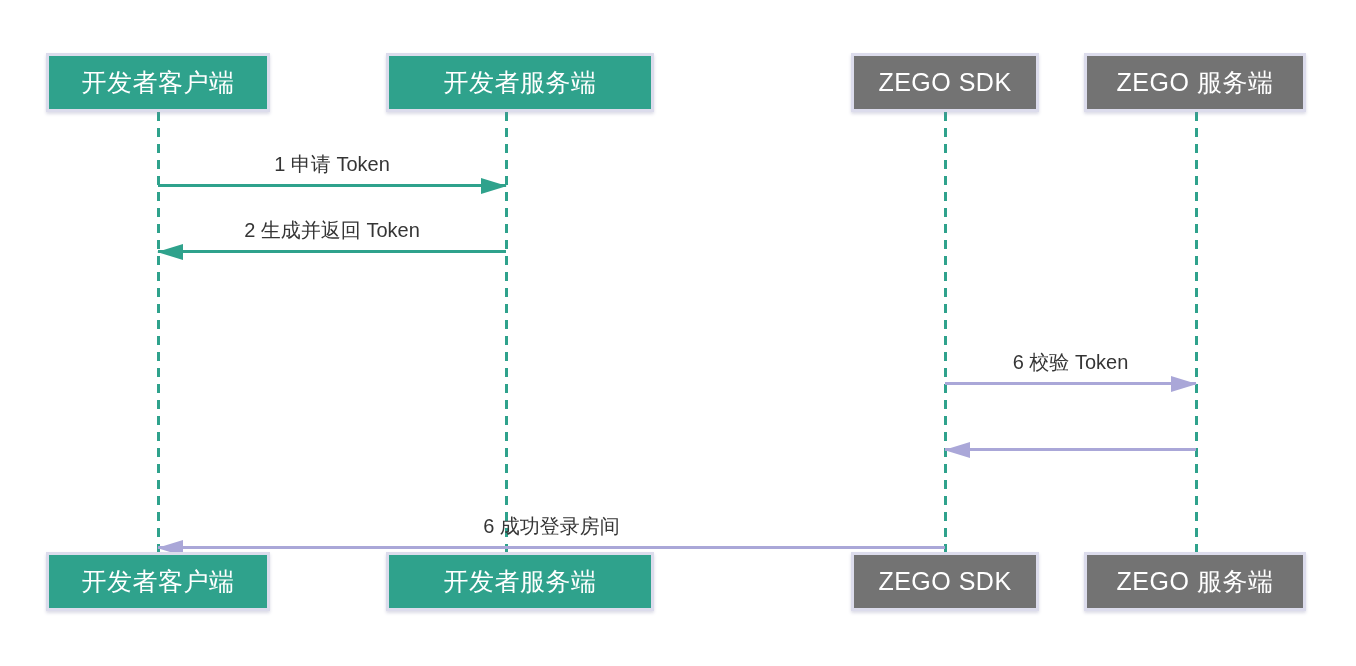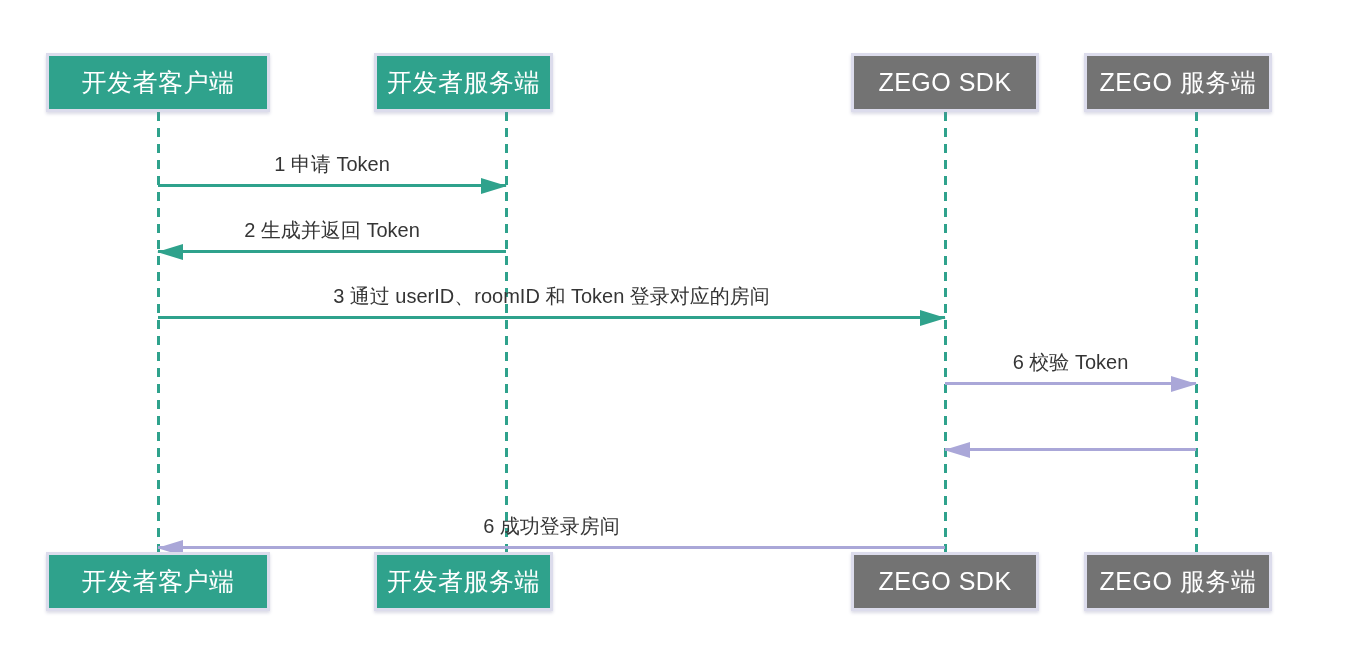--- a/index.html
+++ b/index.html
@@ -31,23 +31,23 @@
     justify-content: center;
     white-space: nowrap;
   }
   .actor-box.teal   { background: #2fa28c; }
   .actor-box.purple { background: #737373; }
 
   .top-row    .actor-box { top: 53px; }
   .bottom-row .actor-box { top: 552px; }
 
   .pos-a { left: 46px;   width: 224px; }
-  .pos-b { left: 374px;  width: 179px; }
+  .pos-b { left: 386px;  width: 268px; }
   .pos-c { left: 851px;  width: 188px; }
-  .pos-d { left: 1084px; width: 188px; }
+  .pos-d { left: 1084px; width: 222px; }
 
   
   .lifeline {
     position: absolute;
     top: 112px;
     height: 440px;
     width: 3px;
     background: repeating-linear-gradient(
       to bottom,
       #2fa28c 0px, #2fa28c 9px,
@@ -135,26 +135,20 @@
     </div>
   </div>
 
   <div class="message span-ab msg-2">
     <div class="msg-label">2 生成并返回 Token</div>
     <div class="msg-line teal">
       <div class="arrowhead left teal"></div>
     </div>
   </div>
 
-  <div class="message span-ac msg-3">
-    <div class="msg-label">3 通过 userID、roomID 和 Token 登录对应的房间</div>
-    <div class="msg-line teal">
-      <div class="arrowhead right teal"></div>
-    </div>
-  </div>
 
   <div class="message span-cd msg-4">
     <div class="msg-label">6 校验 Token</div>
     <div class="msg-line purple">
       <div class="arrowhead right purple"></div>
     </div>
   </div>
 
   <div class="message span-cd msg-5">
     <div class="msg-line purple">

